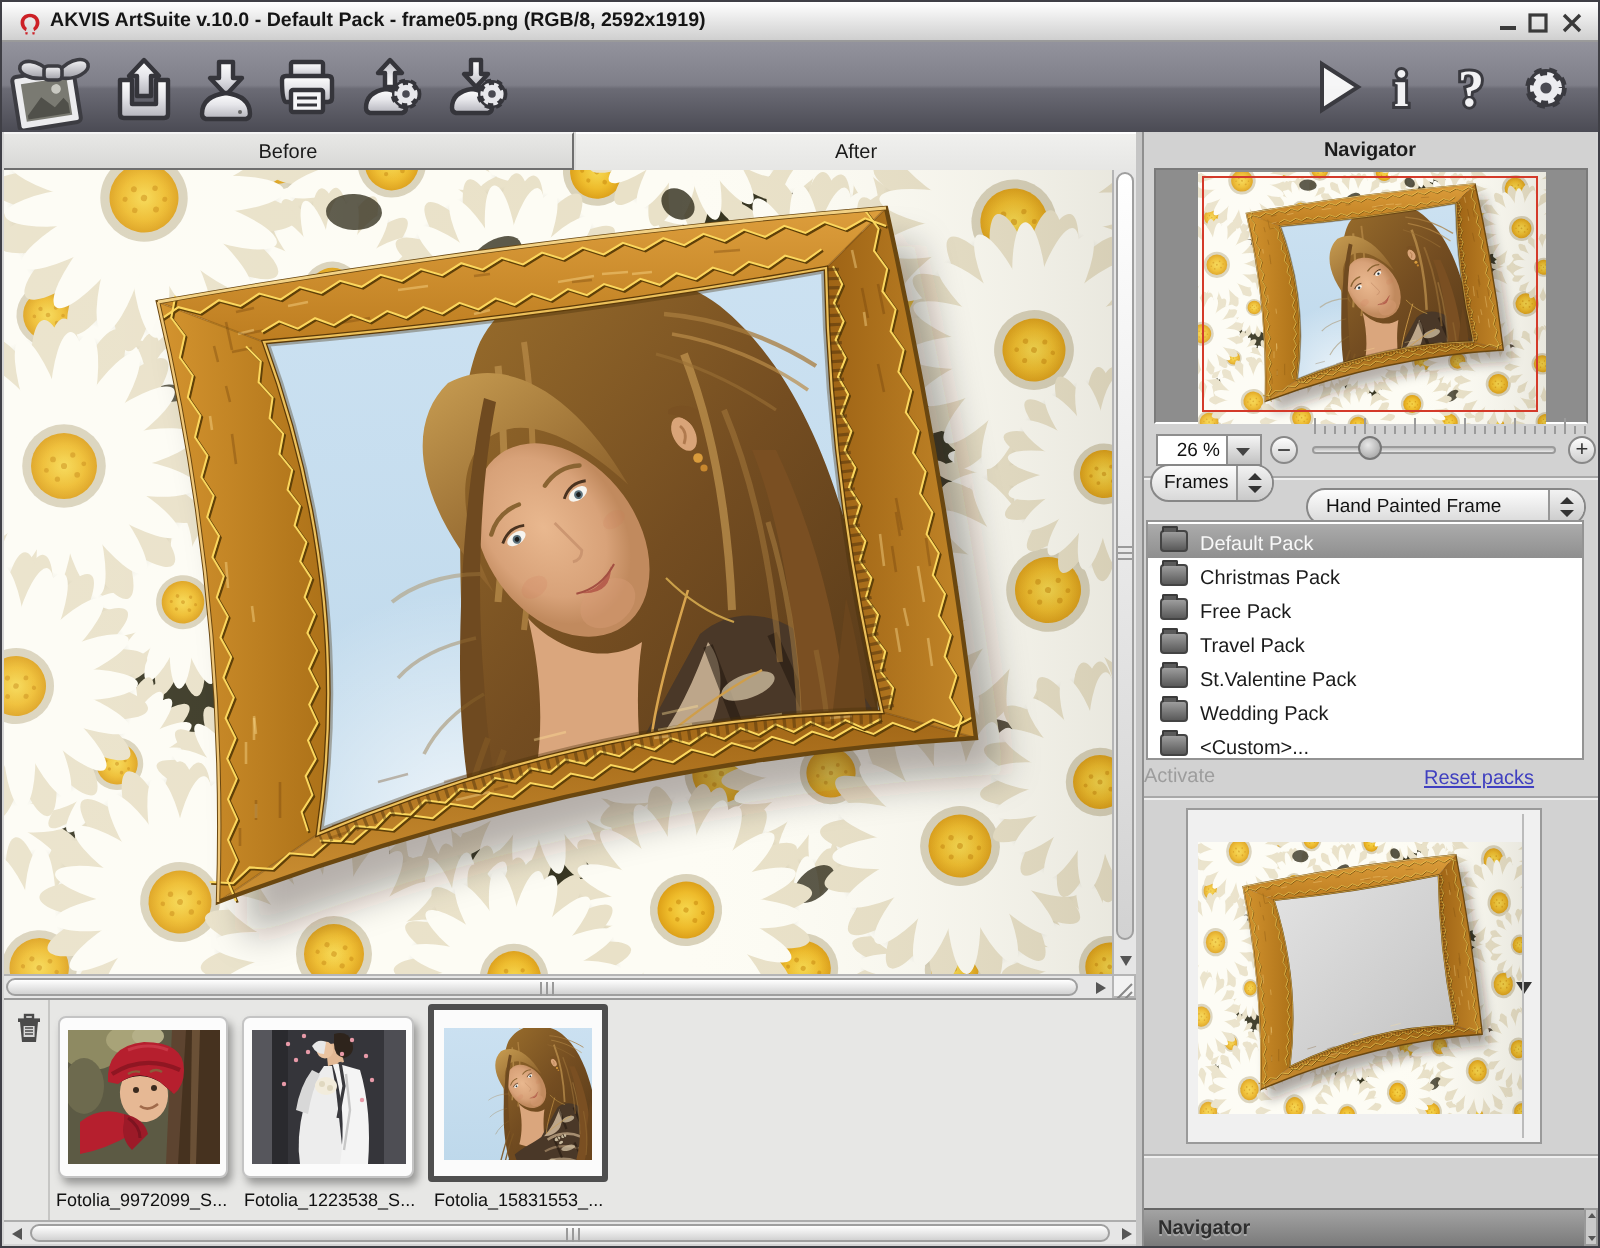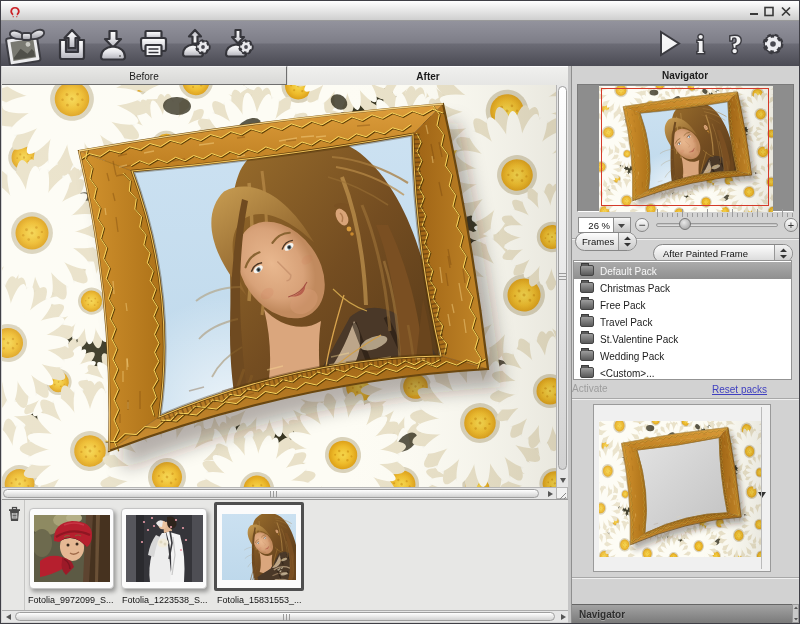--- a/index.html
+++ b/index.html
@@ -20,20 +20,21 @@
 .combobtn{position:absolute;right:0;top:0;bottom:0;width:18px;border-left:1px solid #979797;border-radius:0 10px 10px 0;background:linear-gradient(#f2f2f2,#c9c9c9)}
 .listrow{height:17px;font-size:10px;color:#1b1b1b;line-height:17px;white-space:nowrap}
 .flder{display:inline-block;width:14px;height:11px;background:linear-gradient(#9d9d9d,#5a5a5a);border:1px solid #444;border-radius:2px;margin:3px 6px -1px 6px;position:relative}
 .flder:before{content:"";position:absolute;left:0;top:-3px;width:6px;height:2px;background:#5a5a5a;border:1px solid #3b3b3b;border-bottom:none;border-radius:1px 1px 0 0}
 .sep{position:absolute;left:0;width:227px;height:2px;border-top:1px solid #a8a8a8;border-bottom:1px solid #efefef}
 .thumbcard{position:absolute;background:#fcfcfc;border-radius:4px;box-shadow:2px 3px 4px rgba(0,0,0,0.35);border:1px solid #c4c4c4}
 .tlabel{position:absolute;top:595px;font-size:9px;color:#111}
 </style></head><body>
 <div id="win"></div>
 <div id="titlebar">
+    <span style="position:absolute;left:24px">AKVIS ArtSuite v.10.0 - Default Pack - frame05.png (RGB/8, 2592x1919)</span>
 <svg class="abs" style="left:8px;top:5px" width="12" height="12" viewBox="0 0 13 13">
       <path d="M6.5,1 C3.3,1 1.4,3.2 1.4,5.8 C1.4,8 2.8,9.6 4.2,10.4 L4.8,8.6 C4,8 3.4,7 3.4,5.8 C3.4,4 4.7,2.8 6.5,2.8 C8.3,2.8 9.6,4 9.6,5.8 C9.6,7 9,8 8.2,8.6 L8.8,10.4 C10.2,9.6 11.6,8 11.6,5.8 C11.6,3.2 9.7,1 6.5,1 Z M3.9,11 L5.3,11 L5.1,12.2 L4.1,12.2 Z M7.7,11 L9.1,11 L8.9,12.2 L7.9,12.2 Z" fill="#cc2026"></path>
     </svg>
 <svg class="abs" style="right:4px;top:5px" width="46" height="11" viewBox="0 0 46 11">
       <rect x="1" y="7" width="8" height="2" fill="#3a3a3a"></rect>
       <rect x="16" y="1.5" width="8" height="8" fill="none" stroke="#3a3a3a" stroke-width="1.6"></rect>
       <path d="M33,1.5 L41,9.5 M41,1.5 L33,9.5" stroke="#3a3a3a" stroke-width="1.7"></path>
     </svg>
 </div>
 <div id="toolbar">
@@ -114,21 +115,21 @@
         <circle r="9.5" fill="#3a3a40"></circle>
         <circle r="8.4" fill="none" stroke="#3a3a40" stroke-width="4" stroke-dasharray="3.4 3.4"></circle>
         <circle r="6.4" fill="#ececf0"></circle>
         <circle r="6.4" fill="none" stroke="#ececf0" stroke-width="3.2" stroke-dasharray="2.9 3.2"></circle>
         <circle r="2.8" fill="#4a4a52"></circle>
       </g>
 </svg>
 </div>
 <div id="tabbar">
 <div class="tab" style="left:0;width:285px;background:linear-gradient(#e8e8e6,#d8d8d6);border-right:1px solid #6f6f6f;border-bottom:1px solid #6f6f6f;border-top:1px solid #f5f5f5">Before</div>
-<div class="tab" style="left:286px;width:280px;background:linear-gradient(#f0f0ee,#e6e6e4);border-top:1px solid #fff;font-weight:bold">After</div>
+<div class="tab" style="left:286px;width:280px;background:linear-gradient(#f0f0ee,#e6e6e4);border-top:1px solid #fff;font-weight:normal">After</div>
 </div>
 <svg id="canvas" width="554" height="402" viewBox="0 0 554 402">
     <defs>
 <filter id="blur6" x="-20%" y="-20%" width="140%" height="140%">
         <feGaussianBlur stdDeviation="9"></feGaussianBlur>
       </filter>
 <radialGradient id="gc">
         <stop offset="0" stop-color="#f6d84e"></stop>
         <stop offset="0.62" stop-color="#eebb2a"></stop>
         <stop offset="1" stop-color="#dda018"></stop>
@@ -563,21 +564,21 @@
         <path d="M4,6 L11,6 L7.5,10 Z" fill="#444"></path>
       </svg></div>
  <div class="abs" style="left:63px;top:152px;width:14px;height:14px;border-radius:50%;background:linear-gradient(#fdfdfd,#cfcfcf);border:1px solid #888;text-align:center;line-height:12px;font-size:12px;color:#333">−</div>
  <div class="abs" style="left:84px;top:157px;width:122px;height:4px;background:linear-gradient(#bcbcbc,#e8e8e8);border:1px solid #9a9a9a;border-radius:3px"></div>
  <div class="abs" style="left:107px;top:152px;width:12px;height:12px;border-radius:50%;background:radial-gradient(circle at 40% 35%,#e8e8e8,#9a9a9a);border:1px solid #777"></div>
  <div class="abs" style="left:212px;top:152px;width:14px;height:14px;border-radius:50%;background:linear-gradient(#fdfdfd,#cfcfcf);border:1px solid #888;text-align:center;line-height:13px;font-size:11px;color:#333">+</div>
  <div class="sep" style="top:172px"></div>
  <div class="combo" style="left:3px;top:166px;width:62px"><span style="padding-left:6px">Frames</span><span class="combobtn"><svg width="17" height="17">
           <path d="M5,7 L12,7 L8.5,3.5 Z M5,10 L12,10 L8.5,13.5 Z" fill="#333"></path>
         </svg></span></div>
- <div class="combo" style="left:81px;top:178px;width:140px"><span style="padding-left:9px">After Painted Frame</span><span class="combobtn"><svg width="17" height="17">
+ <div class="combo" style="left:81px;top:178px;width:140px"><span style="padding-left:9px">Hand Painted Frame</span><span class="combobtn"><svg width="17" height="17">
           <path d="M5,7 L12,7 L8.5,3.5 Z M5,10 L12,10 L8.5,13.5 Z" fill="#333"></path>
         </svg></span></div>
  <div class="abs" style="left:1px;top:194px;width:219px;height:120px;background:#fff;border:1px solid #939393;padding-top:1px">
       <div class="listrow" style="background:linear-gradient(#ababab,#8f8f8f);color:#f8f8f8"><span class="flder"></span>Default Pack</div>
       <div class="listrow"><span class="flder"></span>Christmas Pack</div>
       <div class="listrow"><span class="flder"></span>Free Pack</div>
       <div class="listrow"><span class="flder"></span>Travel Pack</div>
       <div class="listrow"><span class="flder"></span>St.Valentine Pack</div>
       <div class="listrow"><span class="flder"></span>Wedding Pack</div>
       <div class="listrow"><span class="flder"></span>&lt;Custom&gt;...</div>

